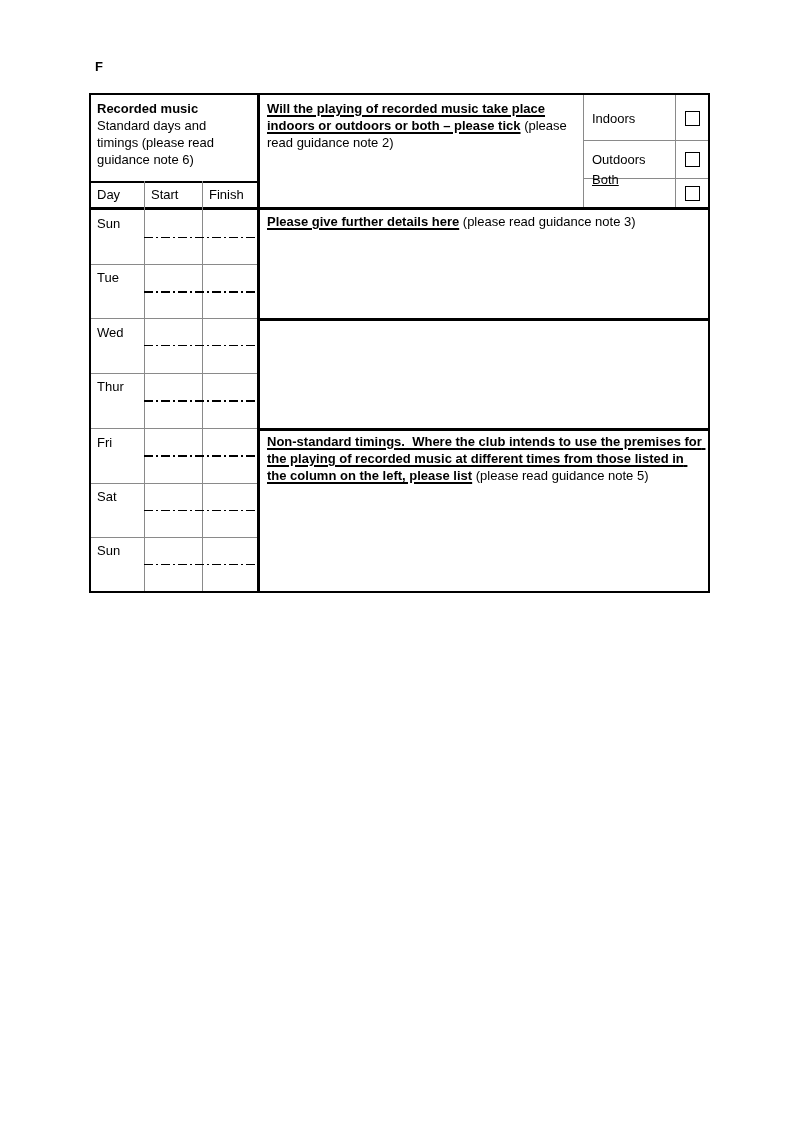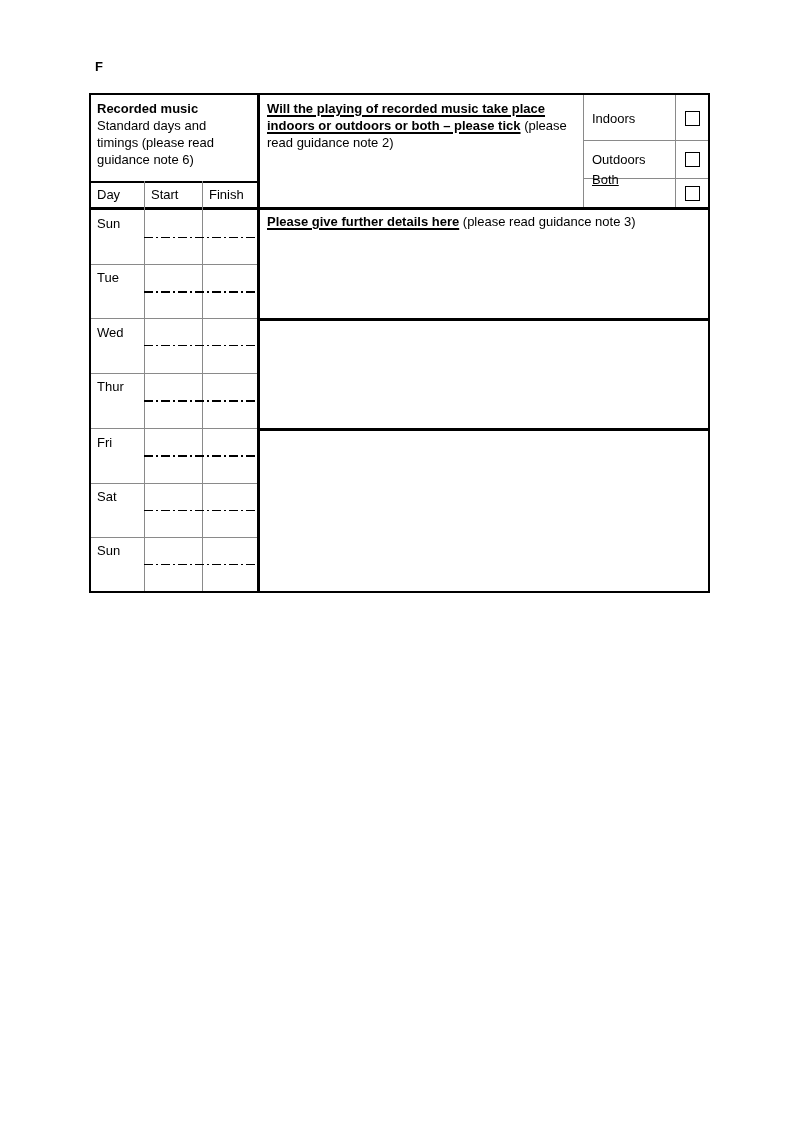--- a/index.html
+++ b/index.html
@@ -98,16 +98,17 @@
     <div class="field" style="left:55px;top:390px;width:55px;height:51px;"></div>
     <div class="field" style="left:113px;top:390px;width:52px;height:51px;"></div>
     <div class="field" style="left:55px;top:444px;width:55px;height:51px;"></div>
     <div class="field" style="left:113px;top:444px;width:52px;height:51px;"></div>
 
     <div class="abs" style="left:176px;top:118px;width:433px;"><span class="bu">Please give further details here</span><span> (please read guidance note 3)</span></div>
     <div class="field" style="left:170px;top:140px;width:444px;height:80px;"></div>
 
     <div class="field" style="left:170px;top:266px;width:444px;height:64px;"></div>
 
+    <div class="abs prewrap" style="left:176px;top:338px;width:436px;"><span class="bu">Non-standard timings.  Where the club intends to use the premises for the playing of recorded music at different times from those listed in the column on the left, please list</span><span> (please read guidance note 5)</span></div>
     <div class="field" style="left:170px;top:410px;width:444px;height:83px;"></div>
 
   </div>
 </div>
 
 </body></html>

